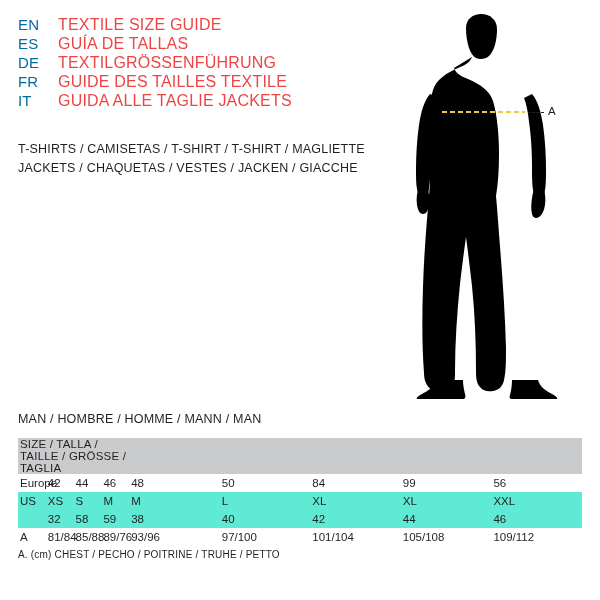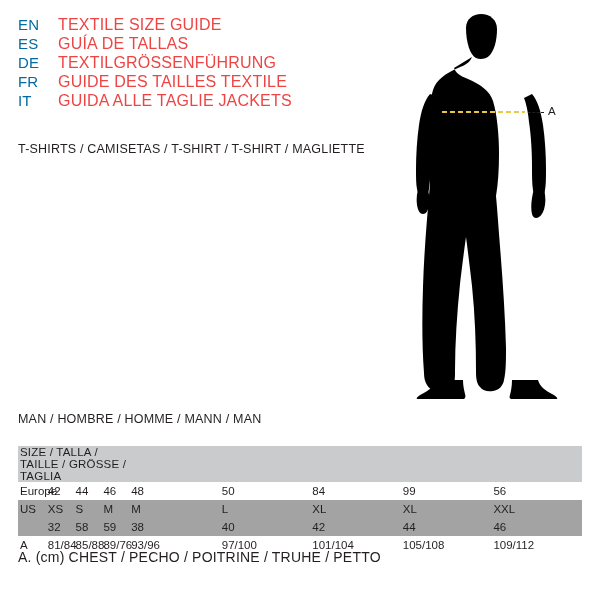--- a/index.html
+++ b/index.html
@@ -90,21 +90,21 @@
   
   .table-section {
     position: absolute;
     left: 18px;
     top: 412px;
     width: 564px;
   }
   .table-heading {
     font-size: 12.5px;
     letter-spacing: 0.2px;
-    margin-bottom: 20px;
+    margin-bottom: 12px;
     color: #231f20;
   }
   table.size-table {
     border-collapse: collapse;
     width: 564px;
     table-layout: fixed;
   }
   table.size-table td {
     font-size: 11.5px;
     height: 18px;
@@ -112,33 +112,33 @@
     color: #231f20;
     vertical-align: middle;
   }
   .row-head td {
     background: #c9cbcd;
     font-size: 11px;
     letter-spacing: 0.2px;
     height: 17px;
   }
   .row-alt td {
-    background: #a3a3a3;
+    background: #5eead4;
   }
   .row-plain td {
     background: #ffffff;
   }
   .col-label { width: 84px; }
   .col-v { width: 68px; }
 
   .footnote {
     position: absolute;
     left: 18px;
     top: 549px;
-    font-size: 14px;
+    font-size: 10px;
     letter-spacing: 0.2px;
     color: #231f20;
   }
 </style>
 </head>
 <body>
 
 <div class="page">
 
   <div class="lang-block">
@@ -159,20 +159,21 @@
       <div class="lang-text">GUIDE DES TAILLES TEXTILE</div>
     </div>
     <div class="lang-row">
       <div class="lang-code">IT</div>
       <div class="lang-text">GUIDA ALLE TAGLIE JACKETS</div>
     </div>
   </div>
 
   <div class="garment-block">
     <div class="garment-line">T-SHIRTS / CAMISETAS / T-SHIRT / T-SHIRT / MAGLIETTE</div>
+    <div class="garment-line">JACKETS / CHAQUETAS / VESTES / JACKEN / GIACCHE</div>
   </div>
 
   <div class="figure-wrap">
     <svg width="190" height="385" viewBox="0 0 190 385" aria-hidden="true">
       <g>
 
         <path fill="#000000" d="M66 14 c0 -9 7 -14 15 -14 c9 0 16 6 16 15 c0 12 -3 22 -8 27 c-3 3 -9 4 -13 2 c-6 -3 -10 -16 -10 -30 z"></path>
 
         <path fill="#000000" d="M72 43
           c-2 5 -6 8 -14 11

